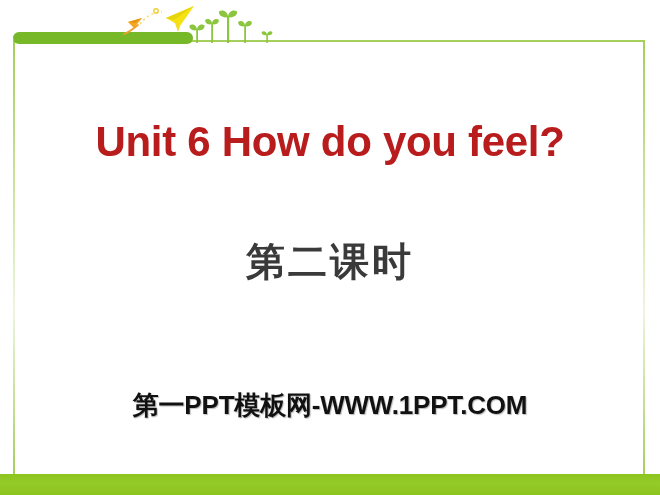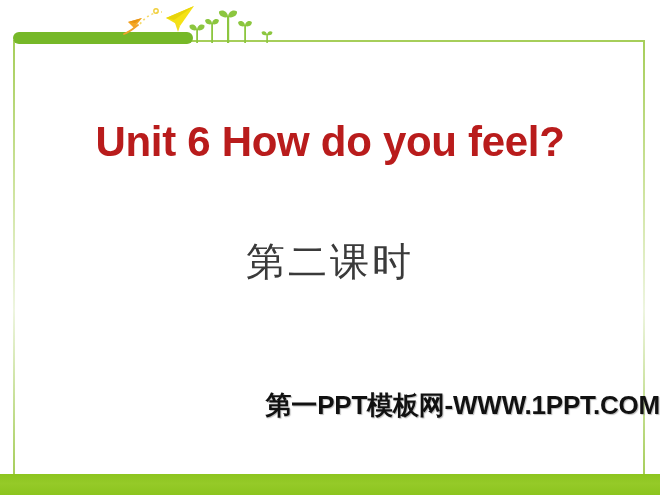--- a/index.html
+++ b/index.html
@@ -100,31 +100,31 @@
     white-space: nowrap;
   }
   .title-cn {
     position: absolute;
     left: 0;
     top: 235px;
     width: 660px;
     text-align: center;
     font-family: "DejaVu Serif", "Liberation Serif", serif;
     font-size: 39px;
-    font-weight: normal;
+    font-weight: bold;
     letter-spacing: 3px;
     color: #3a3a3a;
     white-space: nowrap;
   }
   .watermark {
     position: absolute;
     left: 0;
     top: 388px;
     width: 660px;
-    text-align: right;
+    text-align: center;
     font-family: "Liberation Sans", sans-serif;
     font-size: 26px;
     font-weight: bold;
     letter-spacing: -0.2px;
     color: #111111;
     white-space: nowrap;
     text-shadow: 1px 1px 1px rgba(150,150,150,0.65);
   }
 </style>
 </head>

